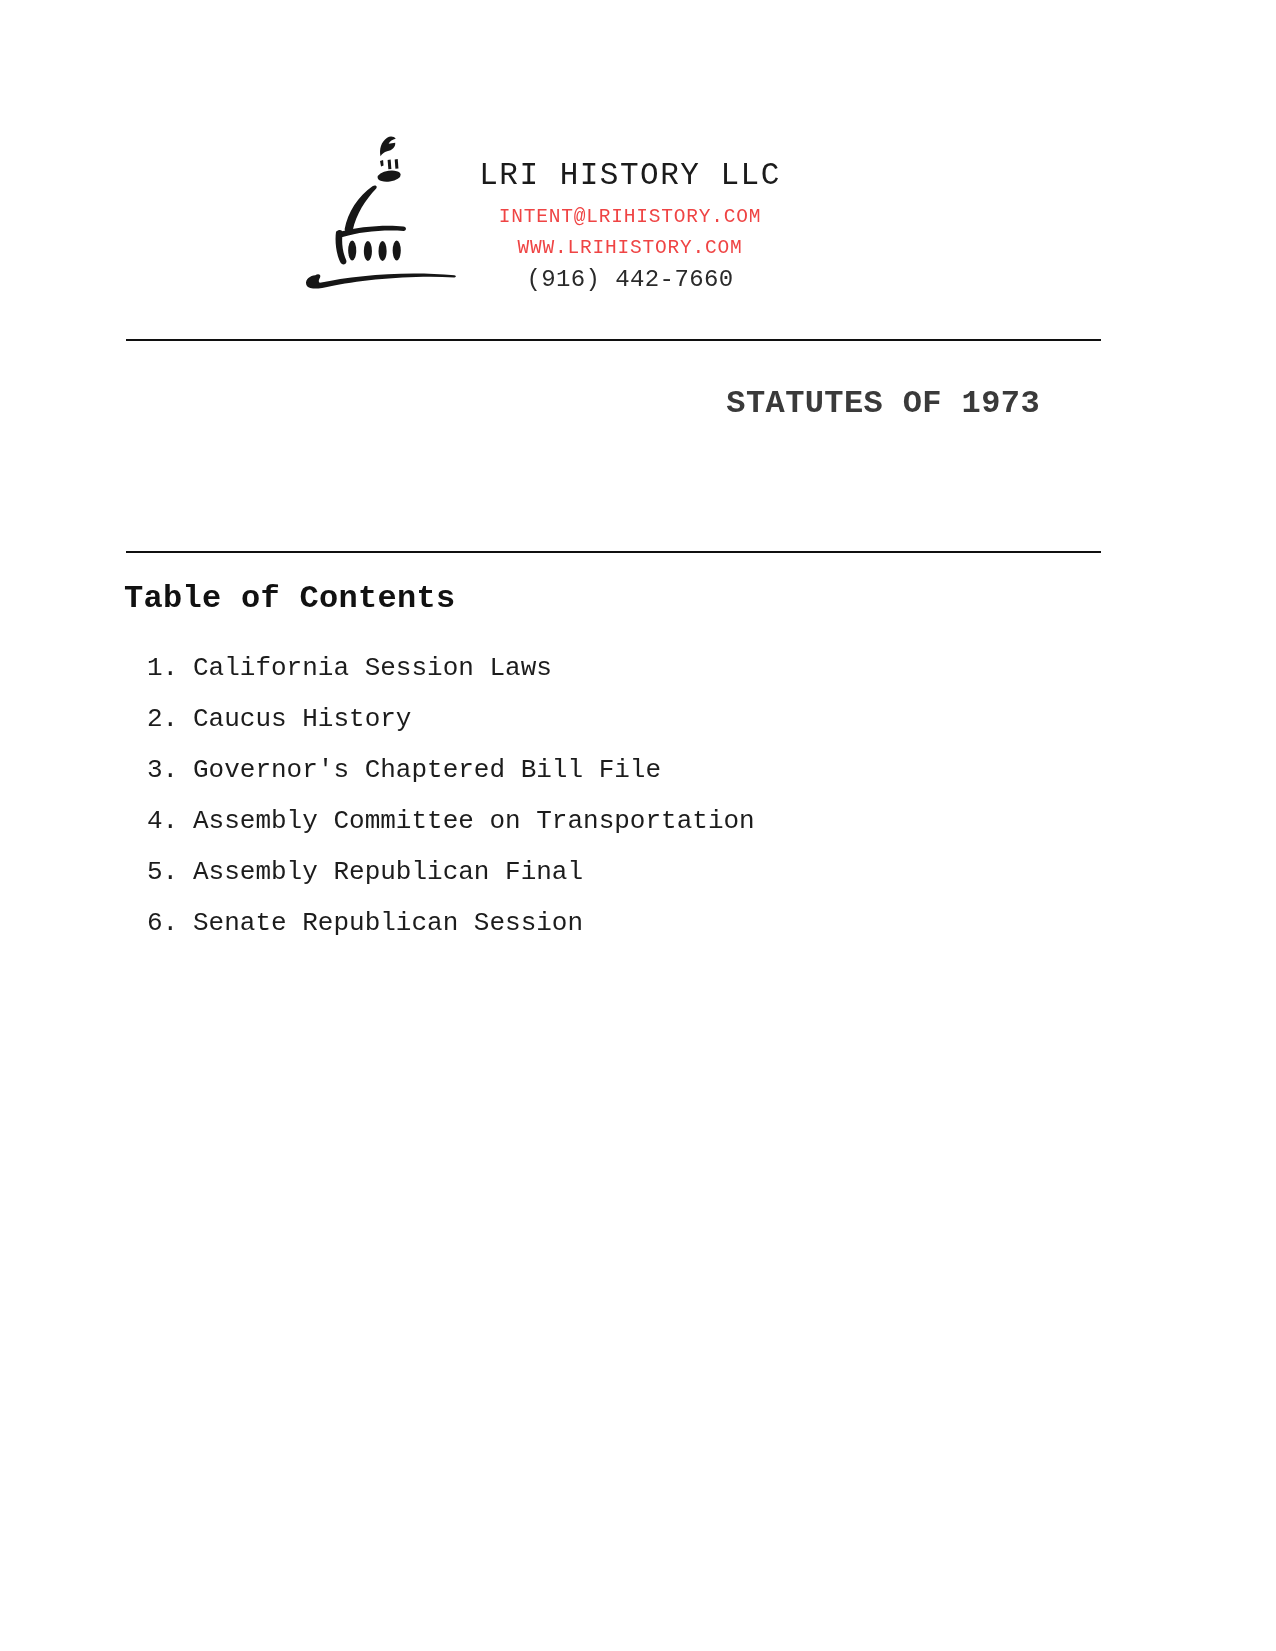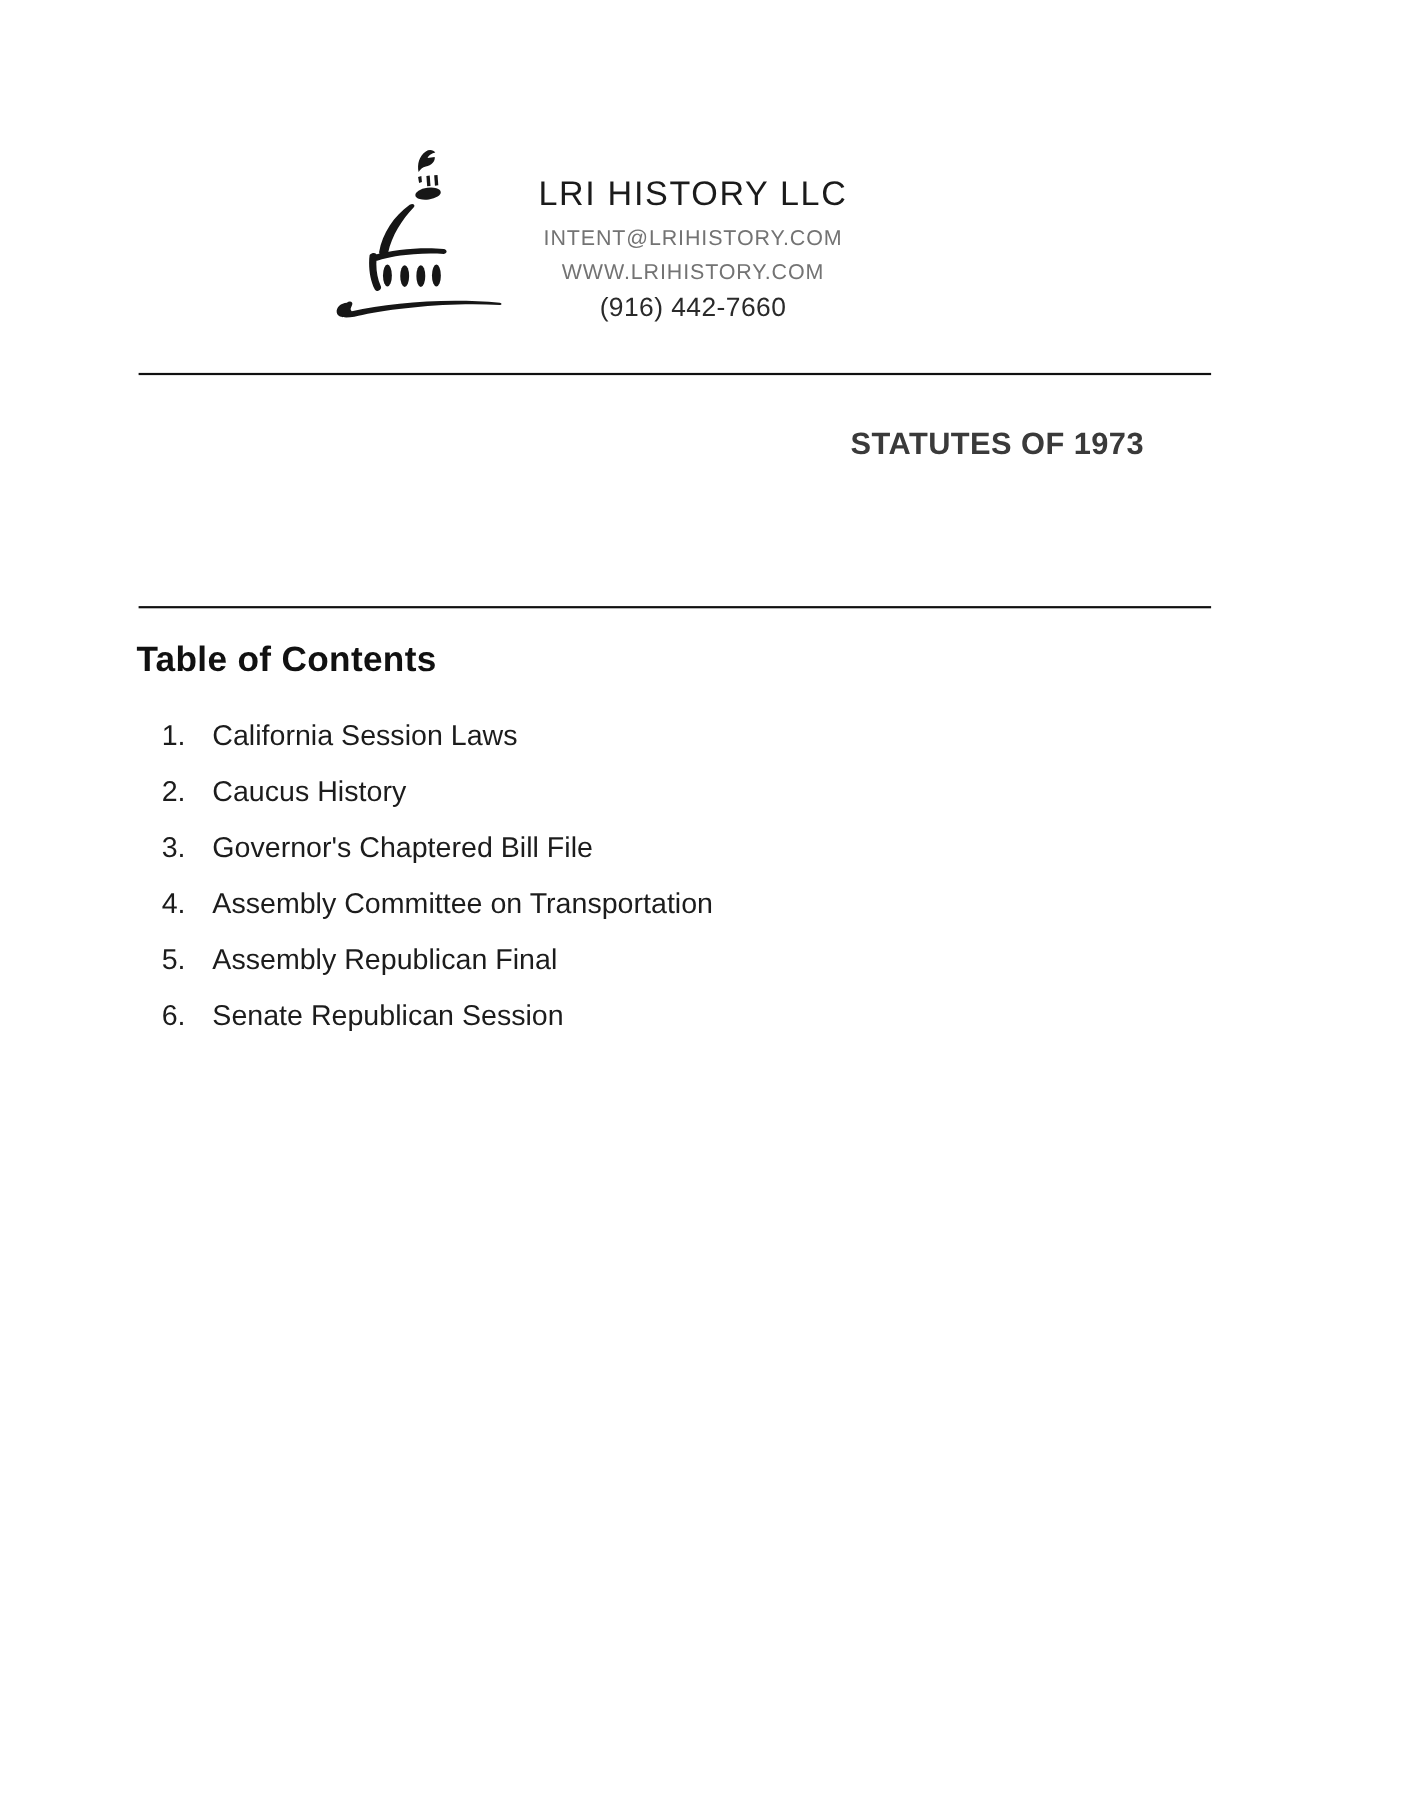--- a/index.html
+++ b/index.html
@@ -1,21 +1,21 @@
 <!DOCTYPE html>
 <html><head>
 <meta charset="utf-8">
 <style>
   html, body { margin: 0; padding: 0; background: #ffffff; }
   .page {
     position: relative;
     width: 1276px;
     height: 1218px;
     background: #ffffff;
-    font-family: Liberation Sans, sans-serif;
+    font-family: Liberation Mono, monospace;
     color: #1e1e1e;
     overflow: hidden;
   }
 
   
   .logo {
     position: absolute;
     left: 292px;
     top: 126px;
     width: 170px;
@@ -33,21 +33,21 @@
     line-height: 36px;
     letter-spacing: 1.5px;
     color: #1b1b1b;
     margin-bottom: 8px;
     white-space: nowrap;
   }
   .contact-line {
     font-size: 19.5px;
     line-height: 31px;
     letter-spacing: 0.8px;
-    color: #737373;
+    color: #ef4444;
     white-space: nowrap;
     text-align: center;
   }
   .phone-line {
     font-size: 24px;
     line-height: 31px;
     letter-spacing: 0.4px;
     color: #2a2a2a;
     white-space: nowrap;
   }
@@ -63,21 +63,21 @@
   .rule-top { top: 339px; }
   .rule-bottom { top: 551px; }
 
   
   .bill-reference {
     position: absolute;
     top: 381px;
     right: 236px;
     text-align: right;
     font-weight: bold;
-    font-size: 28px;
+    font-size: 32px;
     line-height: 45px;
     letter-spacing: 0.4px;
     color: #3a3a3a;
   }
   .bill-reference .ref-line { white-space: pre; }
 
   
   .toc-title {
     position: absolute;
     left: 124px;

